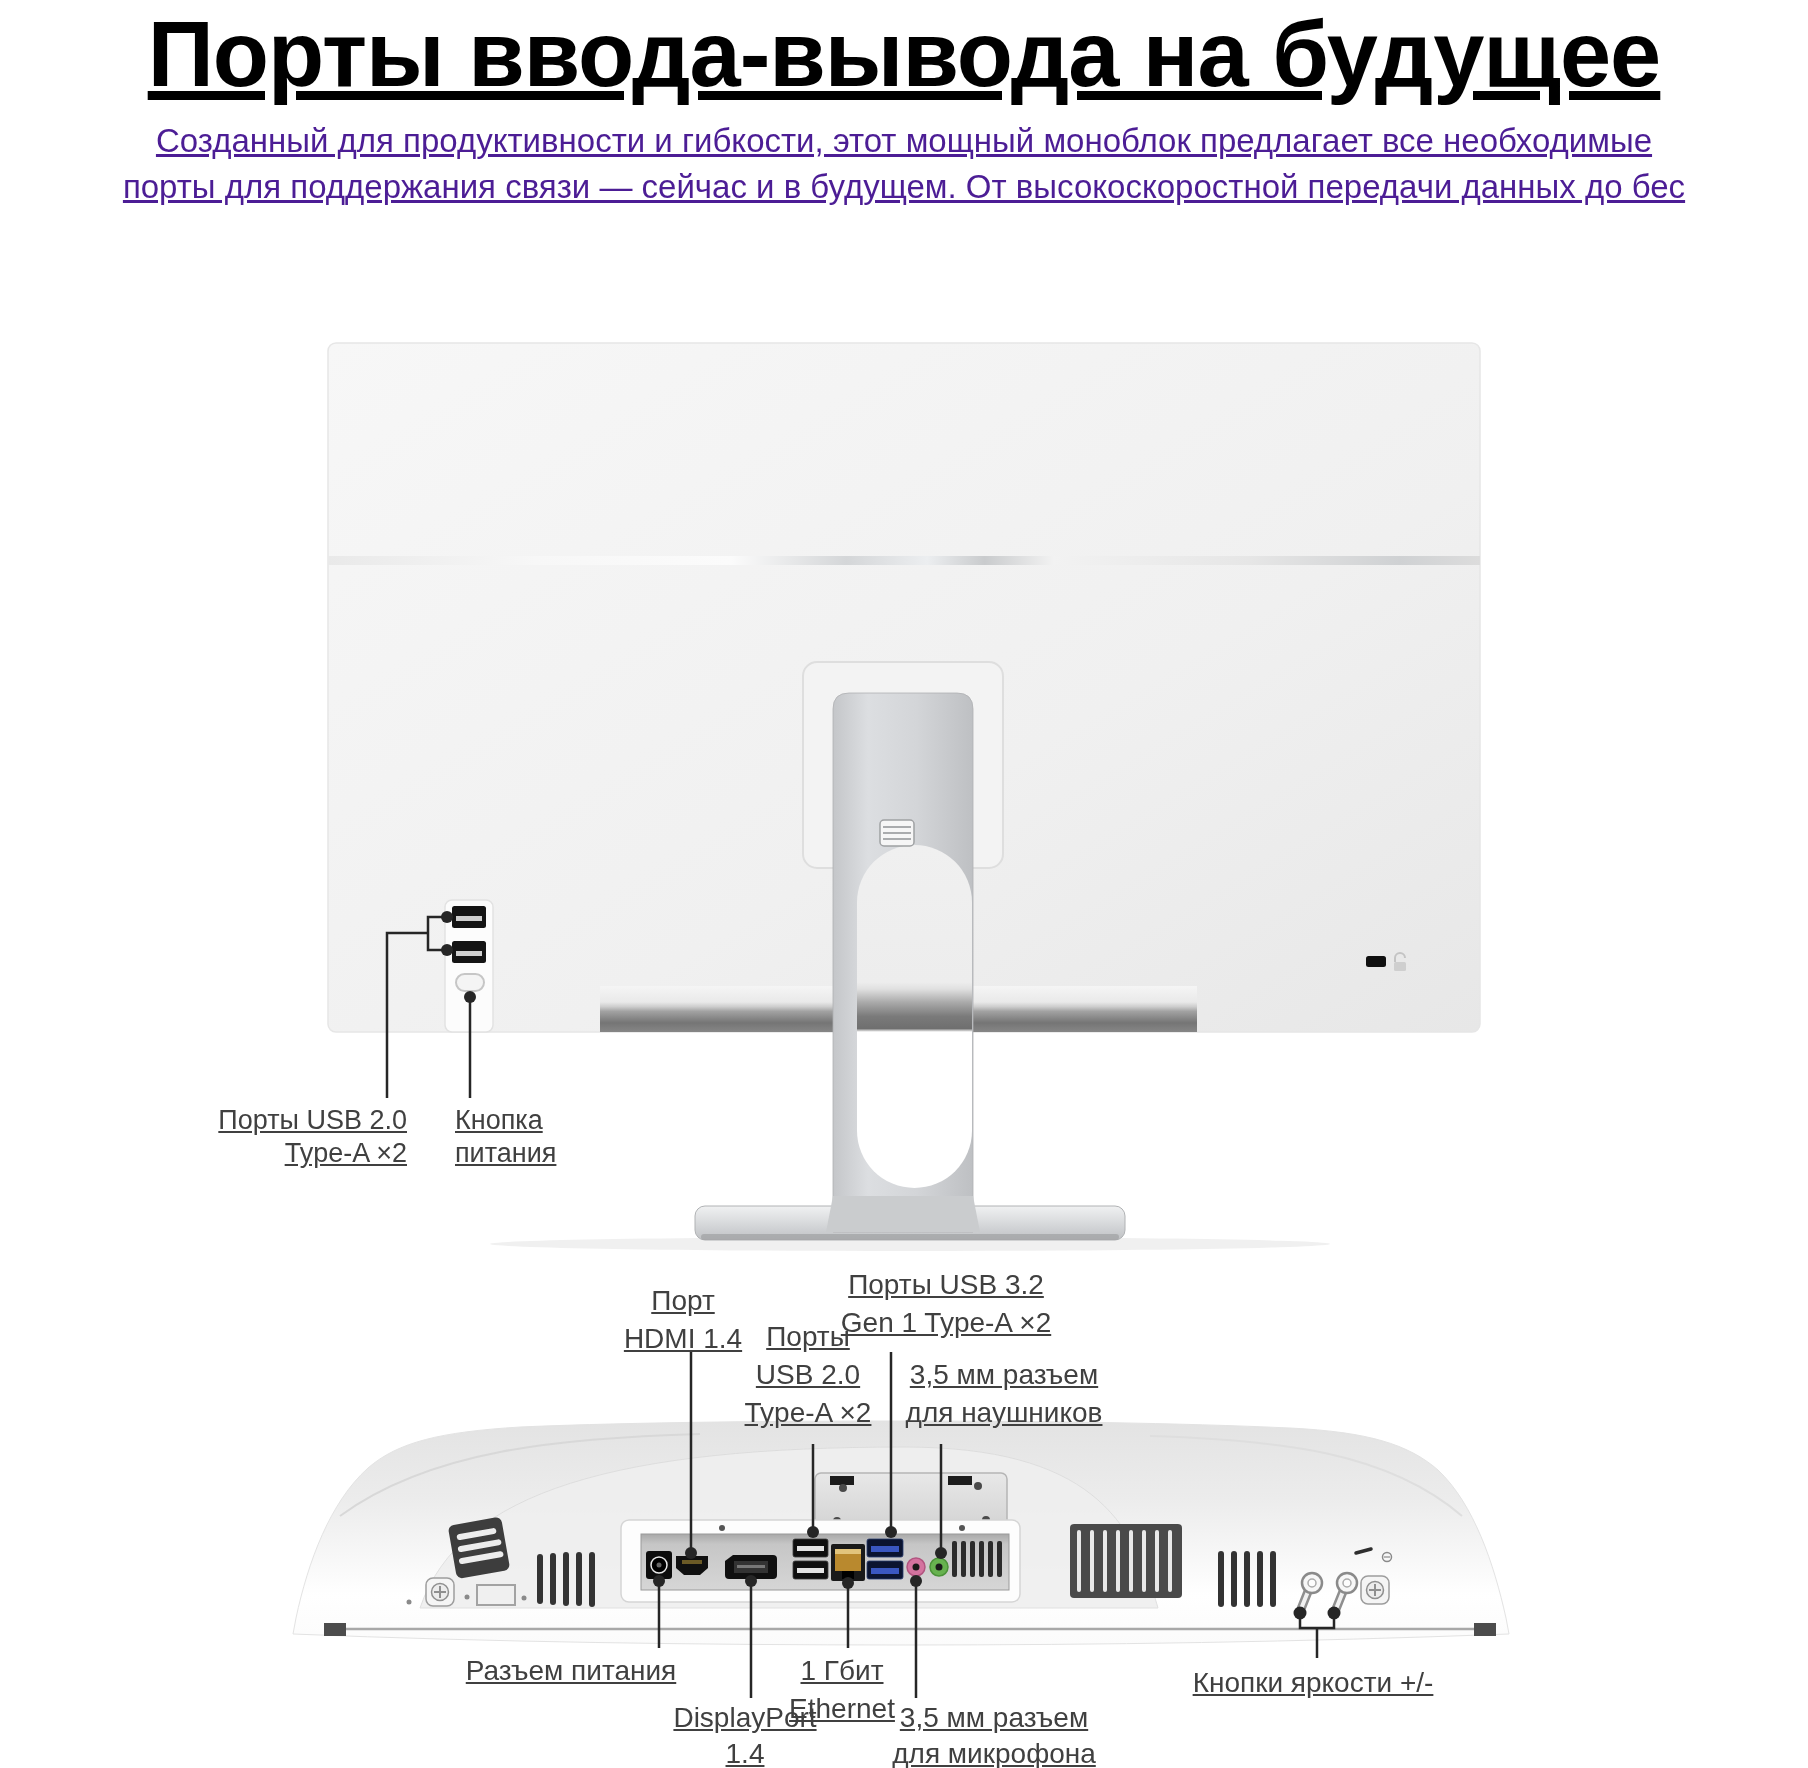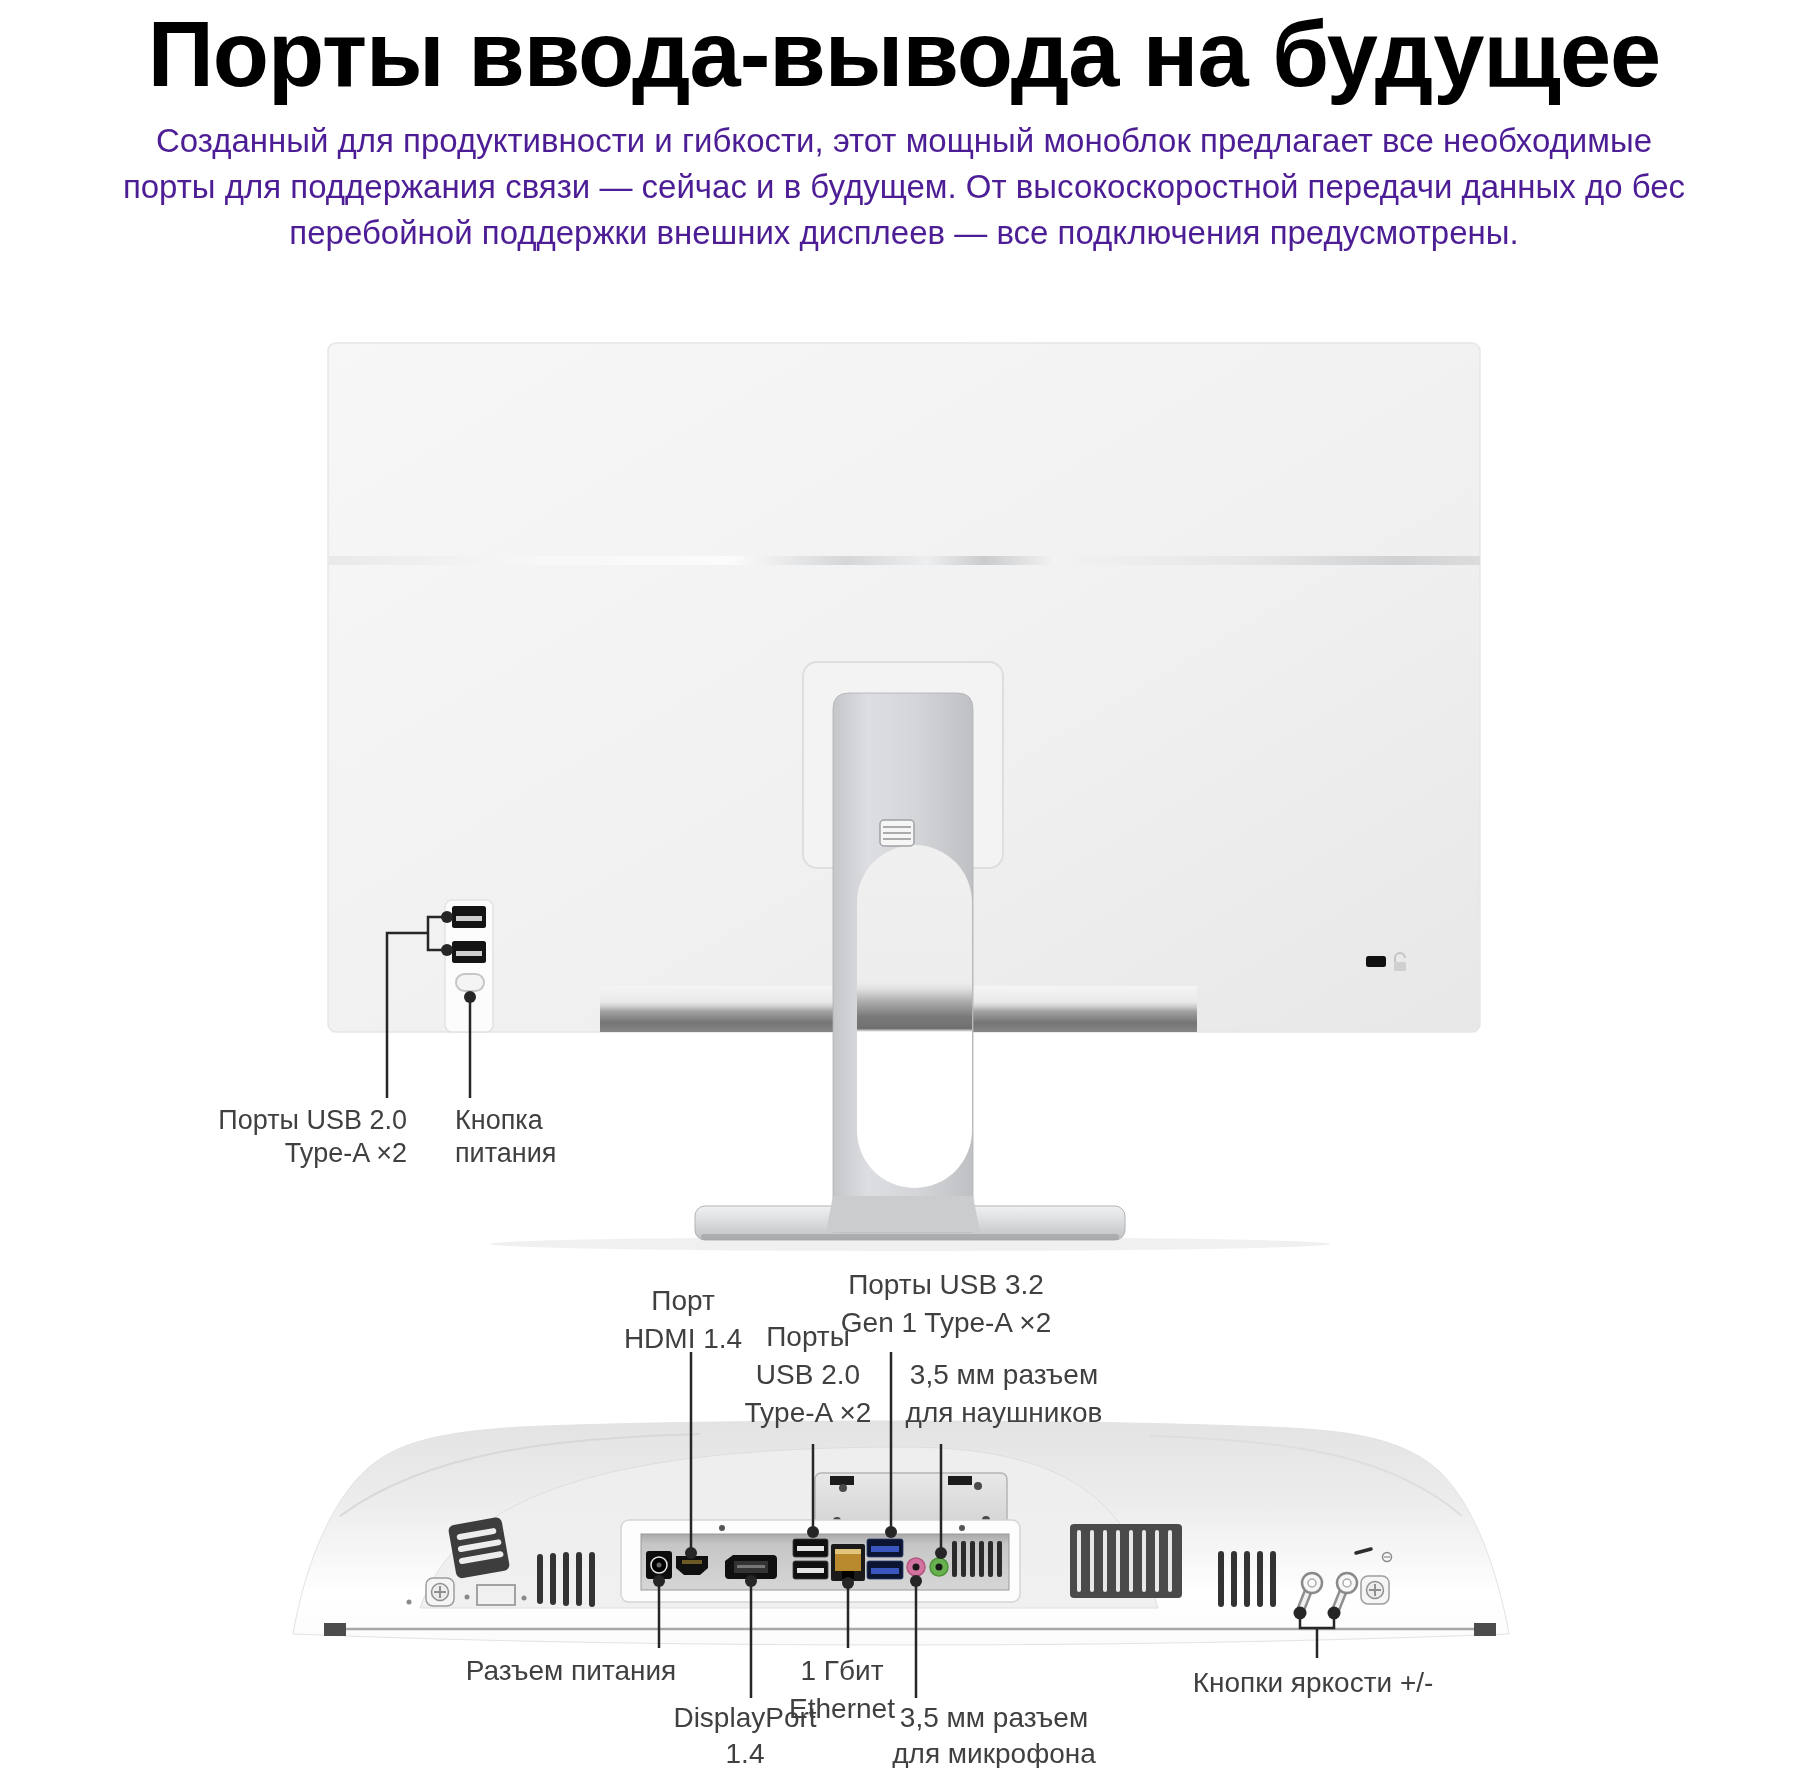--- a/index.html
+++ b/index.html
@@ -1,18 +1,18 @@
 <!DOCTYPE html>
 <html lang="ru"><head>
 <meta charset="utf-8">
 <style>
   html,body{margin:0;padding:0;background:#ffffff;}
   body{width:1808px;height:1768px;position:relative;overflow:hidden;
        font-family:"Liberation Sans","DejaVu Sans",sans-serif;}
-  .abs{position:absolute;}
+  .abs{position:absolute;text-decoration:underline;}
   .page-title{left:50%;transform:translateX(-50%);top:4px;font-size:92px;line-height:100px;
       font-weight:700;color:#000;white-space:nowrap;letter-spacing:-1px;}
   .intro{left:50%;transform:translateX(-50%);top:118px;text-align:center;
       font-size:33px;line-height:46px;color:#4c1d95;white-space:nowrap;}
   .callout{color:#404040;font-size:28px;line-height:38px;white-space:nowrap;}
   .callout.center{transform:translateX(-50%);text-align:center;}
   .callout.small{font-size:27px;line-height:33px;}
   .callout.right{text-align:right;}
   svg{position:absolute;left:0;top:0;}
 </style>
@@ -312,21 +312,20 @@
         <circle cx="1334" cy="1613" r="6.5"></circle>
     </g>
   </g>
 </svg>
 
 <div class="abs page-title">Порты ввода-вывода на будущее</div>
 
 <div class="abs intro">
   <div>Созданный для продуктивности и гибкости, этот мощный моноблок предлагает все необходимые</div>
   <div>порты для поддержания связи — сейчас и в будущем. От высокоскоростной передачи данных до бес</div>
-  <div>перебойной поддержки внешних дисплеев — все подключения предусмотрены.</div>
 </div>
 
 <div class="abs callout small right" style="right:1401px;top:1104px;">
   <div>Порты USB 2.0</div>
   <div>Type-A ×2</div>
 </div>
 <div class="abs callout small" style="left:455px;top:1104px;">
   <div>Кнопка</div>
   <div>питания</div>
 </div>

